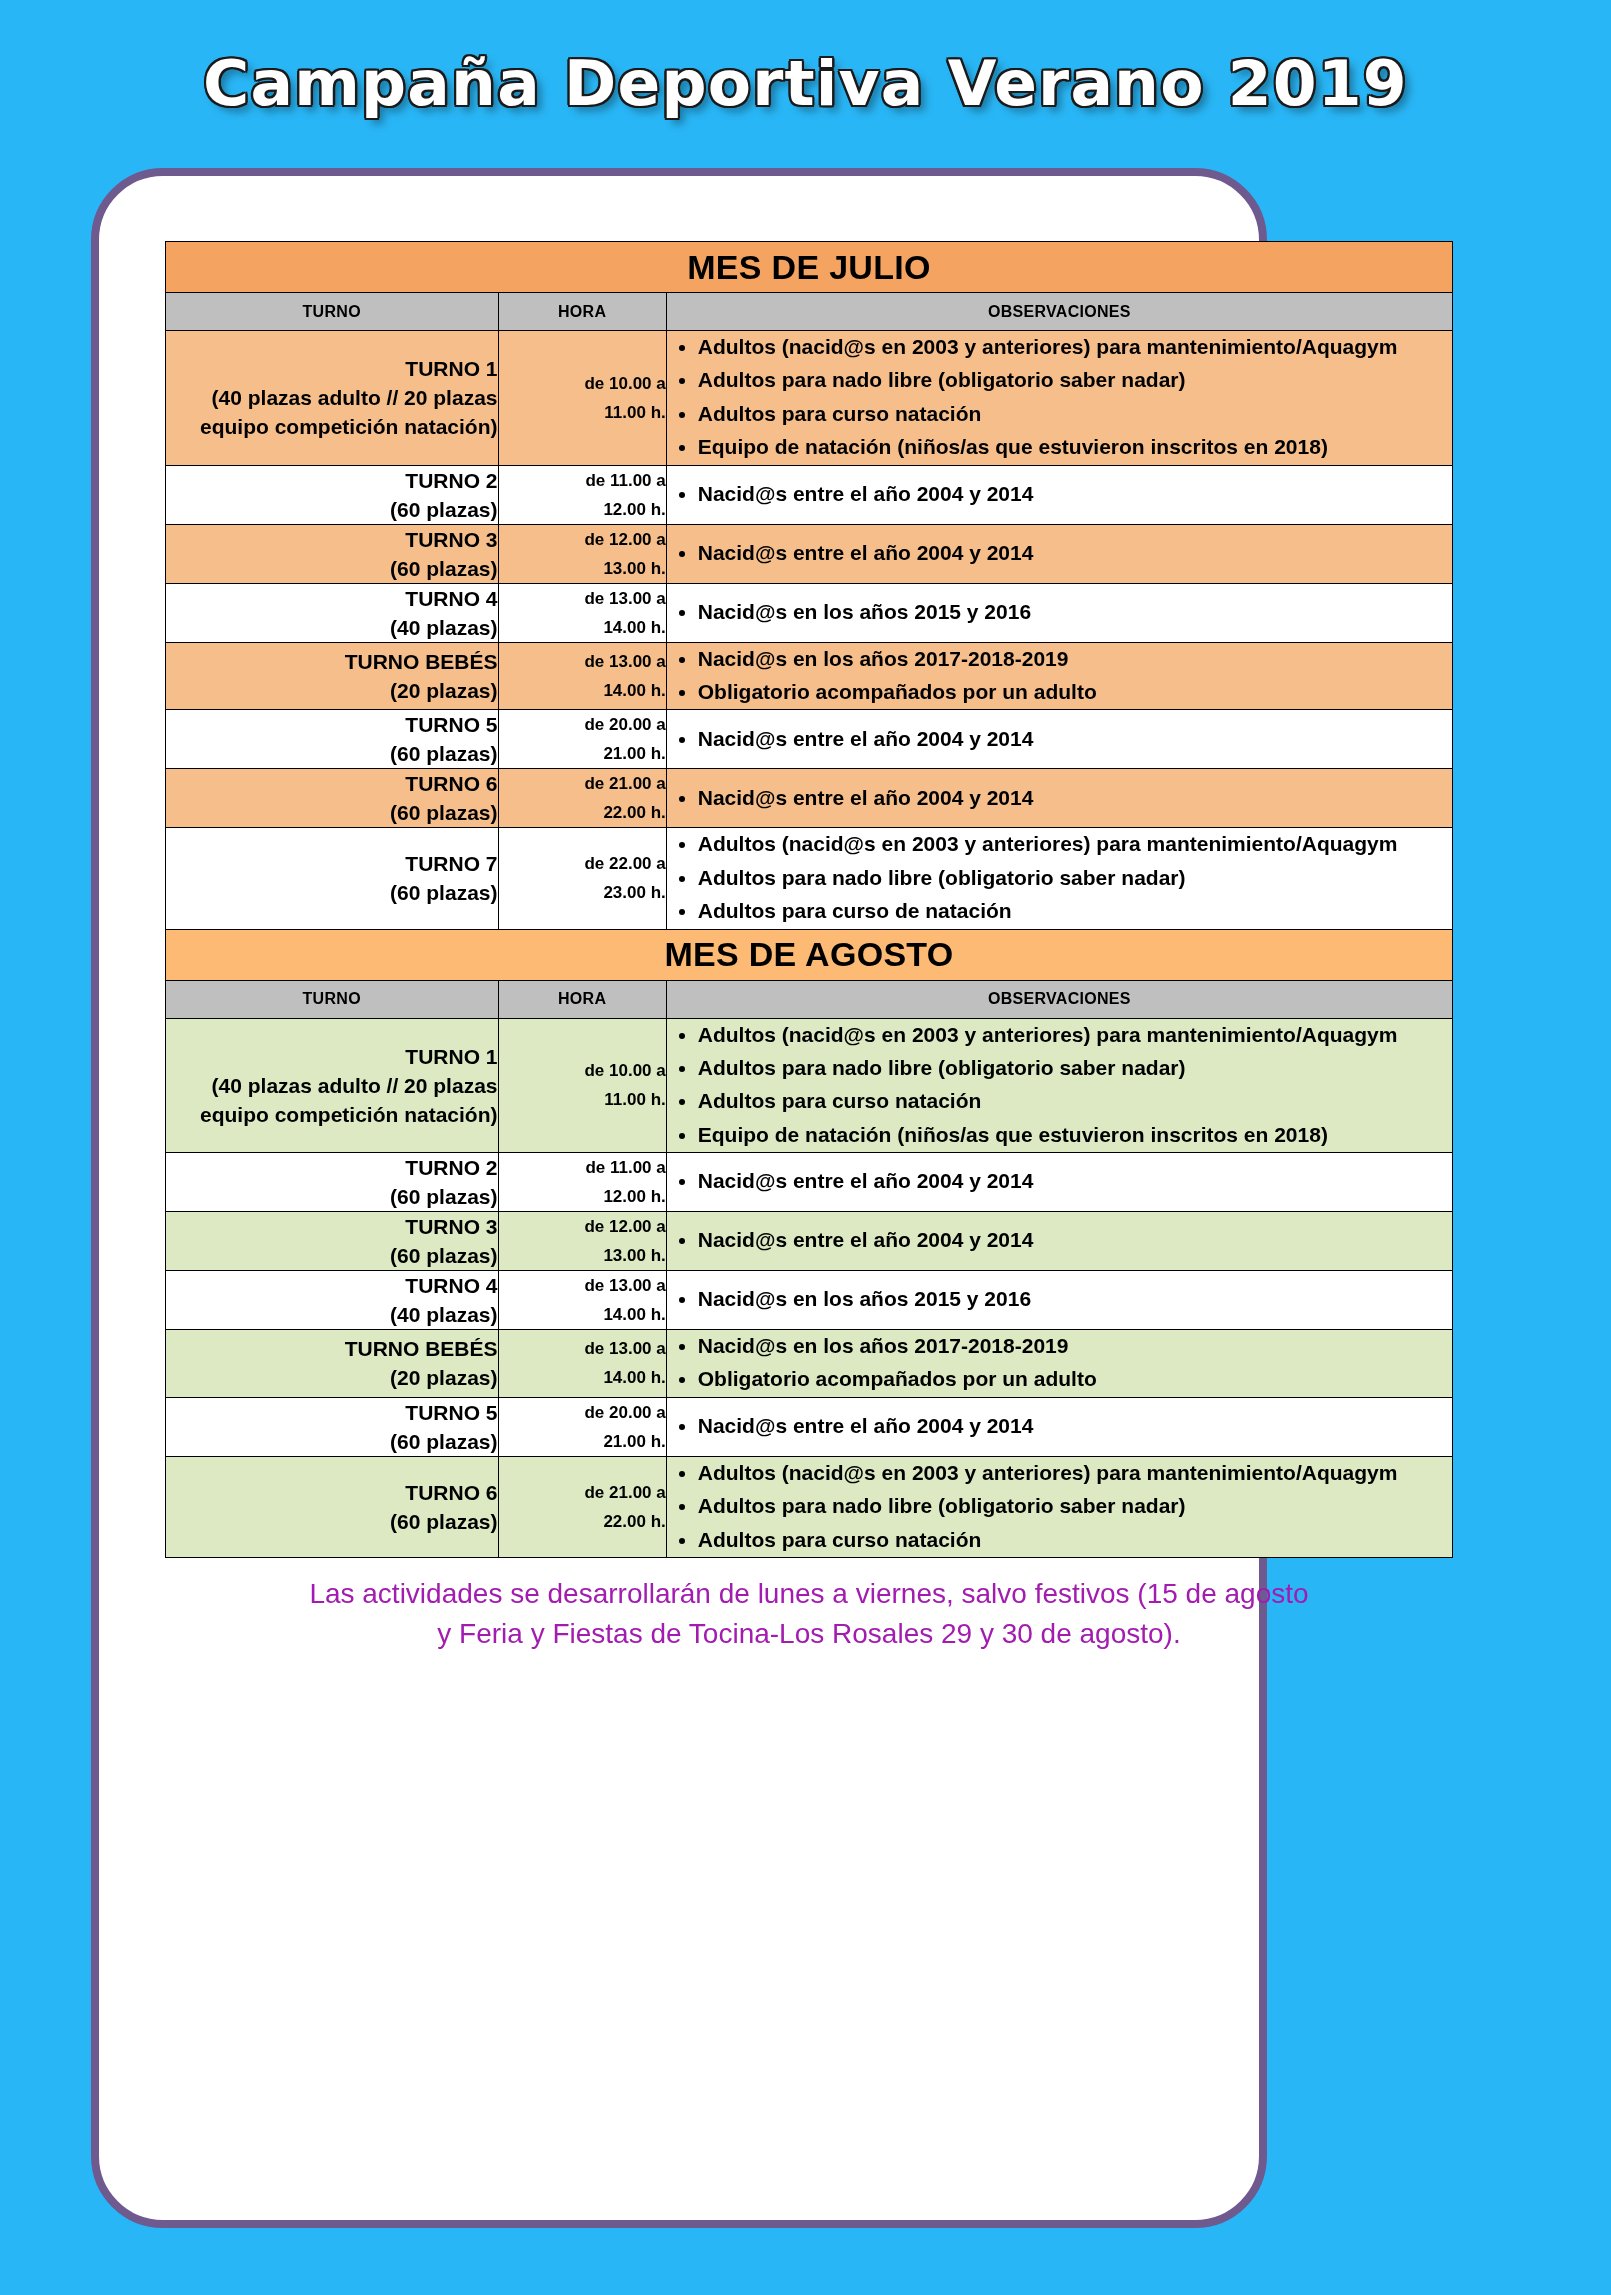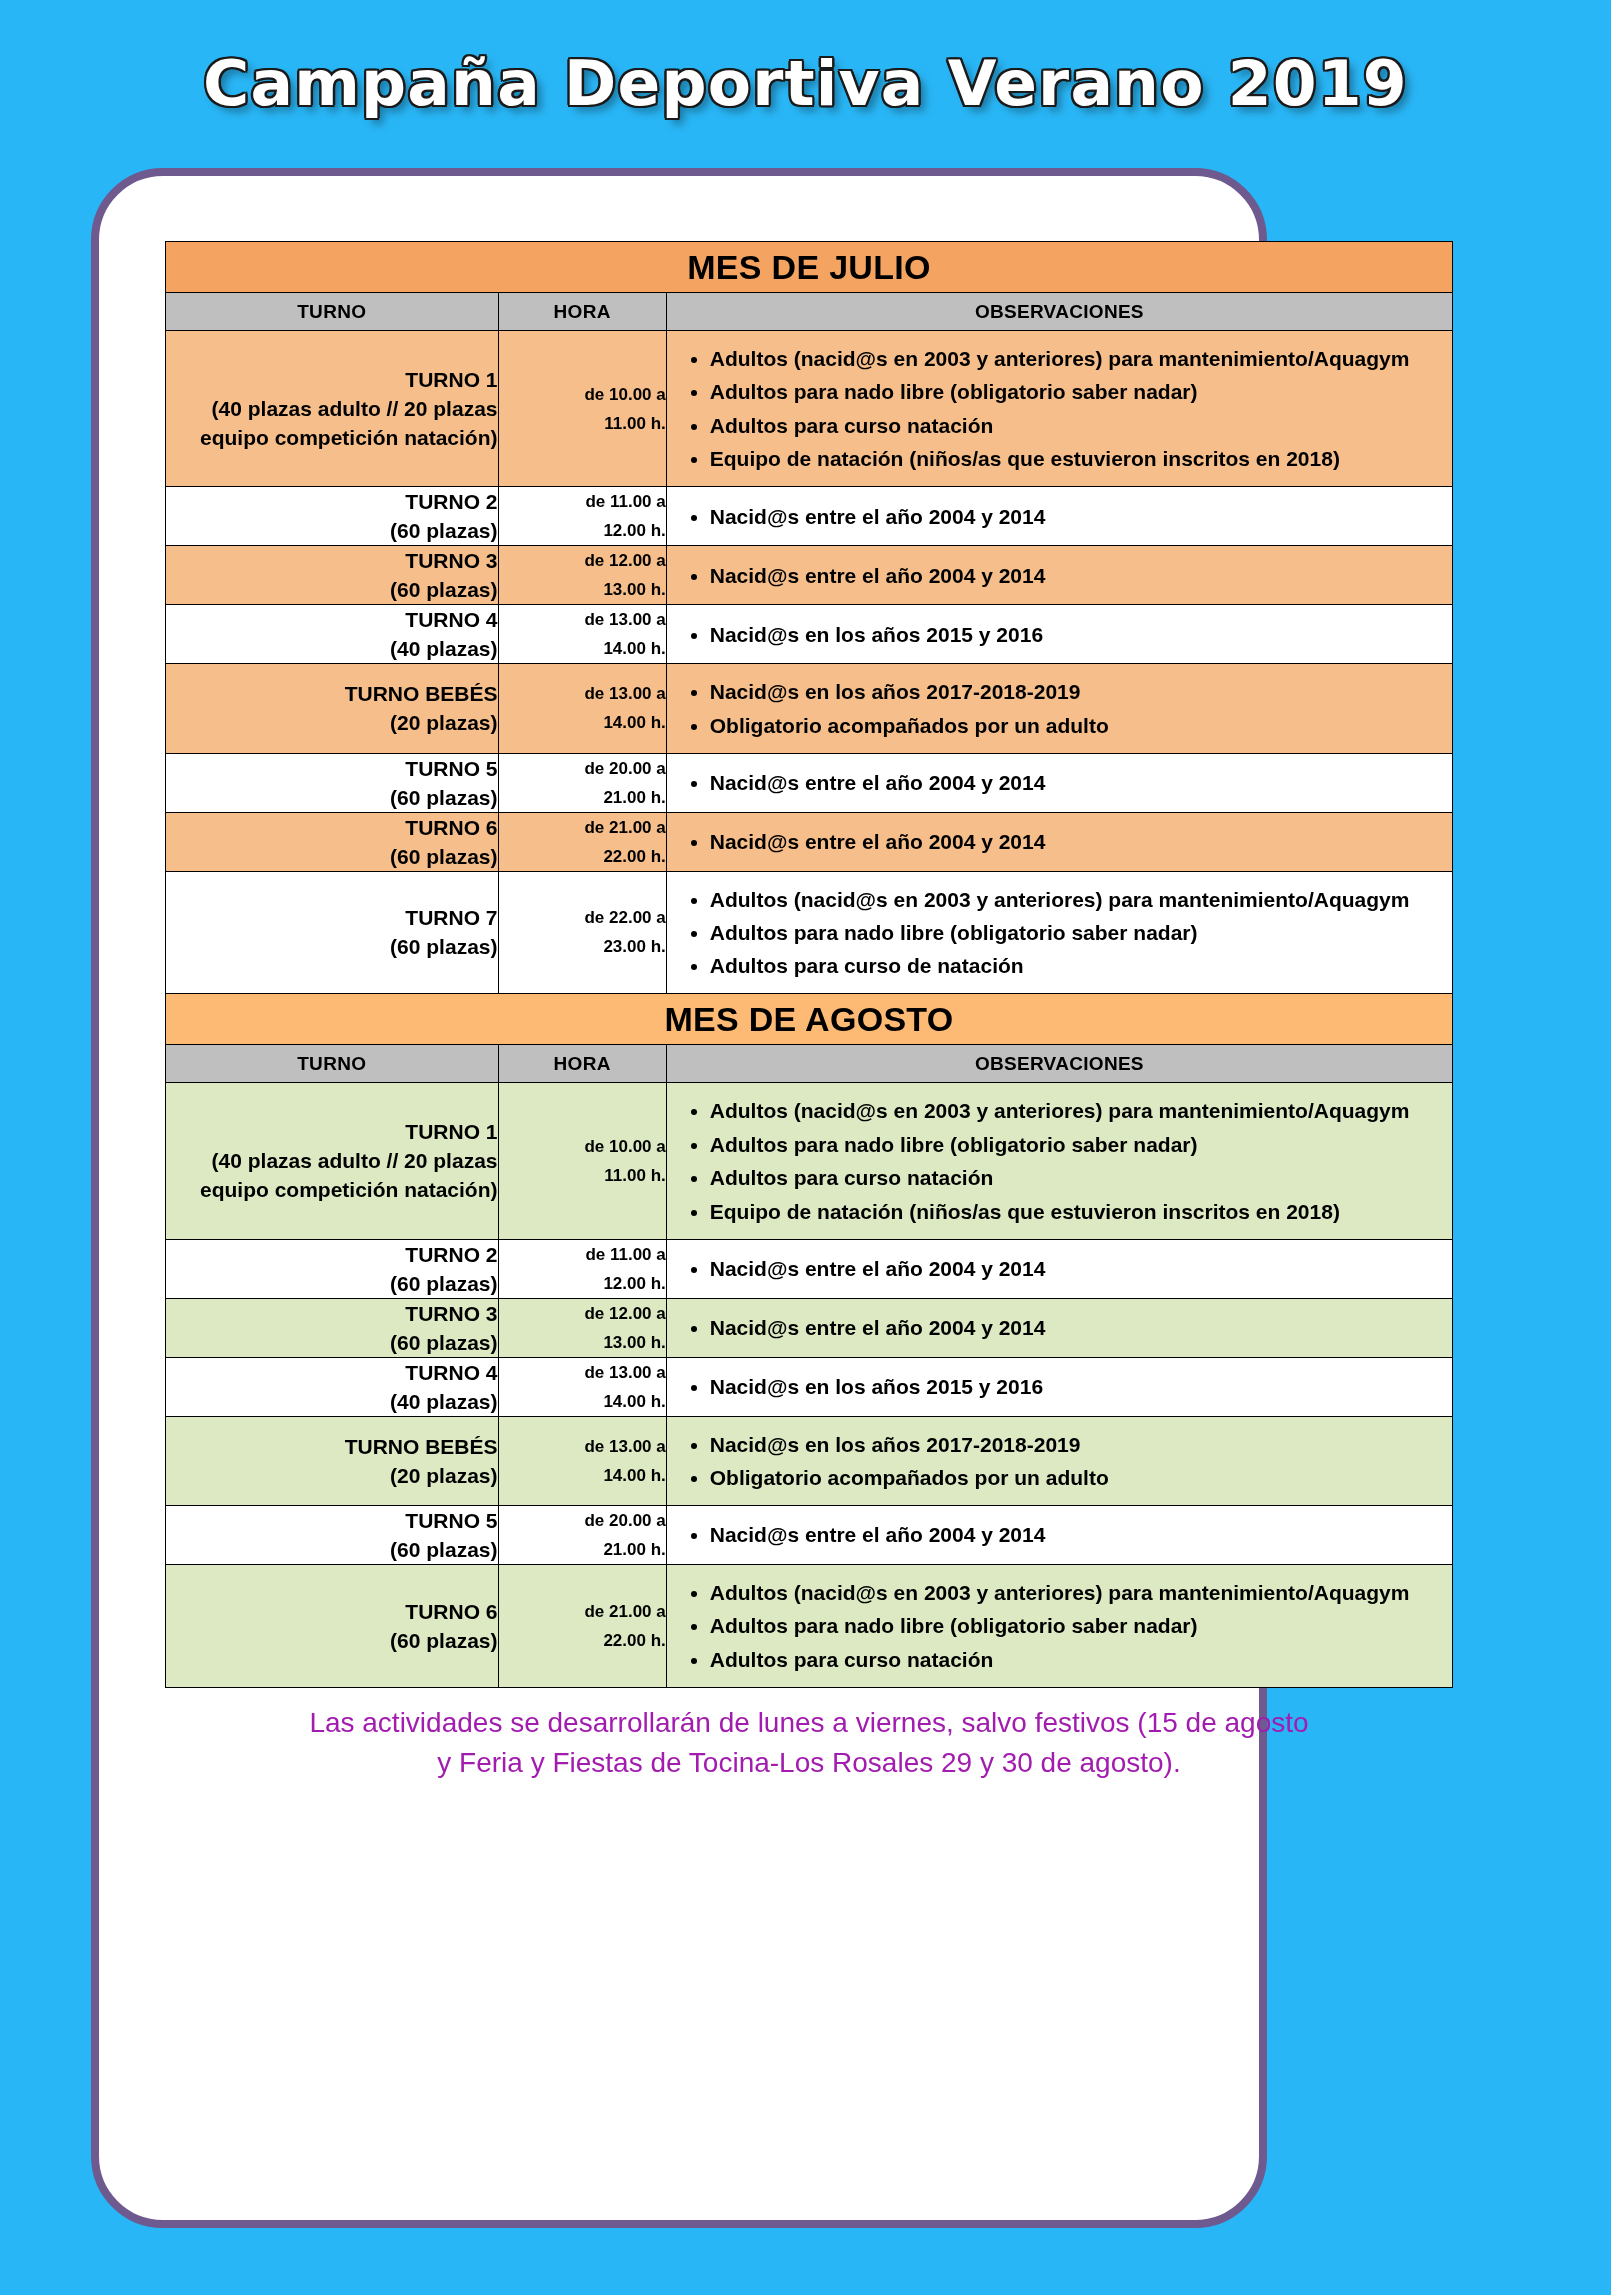--- a/index.html
+++ b/index.html
@@ -68,21 +68,21 @@
     height: 50px;
     color: #000;
     letter-spacing: 0.3px;
   }
   .month-julio { background: #F4A460; }
   .month-agosto { background: #fdba74; text-align: center; }
   .colhead {
     background: #BFBFBF;
     text-align: center;
     font-weight: bold;
-    font-size: 19px;
+    font-size: 16px;
     height: 37px;
     letter-spacing: 0.3px;
   }
   .c-turno { width: 332px; }
   .c-hora  { width: 168px; }
   .c-obs   { width: 785px; }
   td.turno {
     text-align: right;
     font-weight: bold;
     font-size: 21px;
@@ -97,21 +97,21 @@
     line-height: 29px;
     padding: 7.2px 4.8px;
   }
   td.obs {
     padding: 8.5px 7.2px 8.5px 18px;
     font-size: 21px;
     line-height: 31px;
     font-weight: bold;
   }
   td.obs ul {
-    margin: 12px;
+    margin: 0;
     padding-left: 31px;
   }
   td.obs li {
     margin: 0 0 2.4px 0;
   }
   tr.shade-j td { background: #F6BE8A; }
   tr.plain td { background: #ffffff; }
   tr.shade-a td { background: #DDE9C2; }
   .footnote {
     margin-top: 15.7px;

